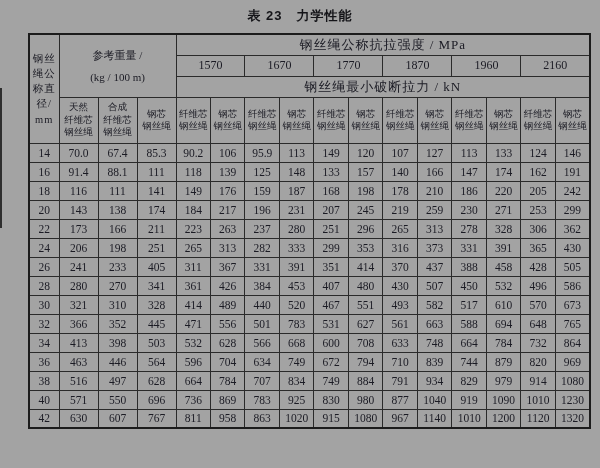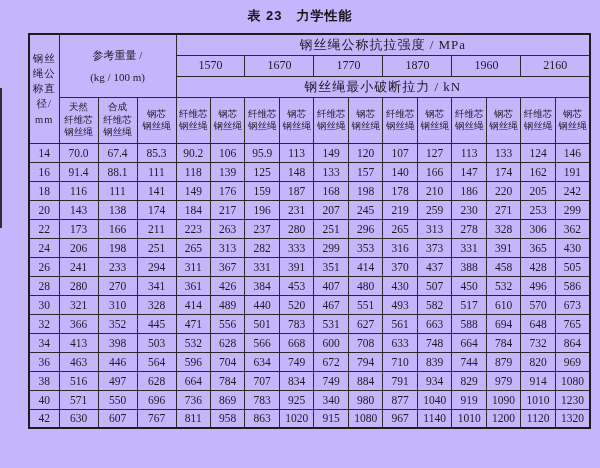--- a/index.html
+++ b/index.html
@@ -1,21 +1,21 @@
 <!DOCTYPE html>
 <html><head>
 <meta charset="utf-8">
 <style>
   * { margin: 0; padding: 0; box-sizing: border-box; }
   html, body { background: #ffffff; }
   .page {
     position: relative;
     width: 600px;
     height: 468px;
-    background: #c4b5fd;
+    background: #a3a3a3;
     font-family: "Liberation Serif", "DejaVu Serif", serif;
     color: #191920;
     overflow: hidden;
   }
   .doc-title {
     position: absolute;
     top: 7px;
     left: 0;
     width: 100%;
     text-align: center;
@@ -255,21 +255,21 @@
           <td class="num">373</td>
           <td class="num">331</td>
           <td class="num">391</td>
           <td class="num">365</td>
           <td class="num">430</td>
         </tr>
         <tr>
           <td class="diam-cell">26</td>
           <td class="num">241</td>
           <td class="num">233</td>
-          <td class="num">294</td>
+          <td class="num">405</td>
           <td class="num">311</td>
           <td class="num">367</td>
           <td class="num">331</td>
           <td class="num">391</td>
           <td class="num">351</td>
           <td class="num">414</td>
           <td class="num">370</td>
           <td class="num">437</td>
           <td class="num">388</td>
           <td class="num">458</td>
@@ -386,21 +386,21 @@
         </tr>
         <tr>
           <td class="diam-cell">40</td>
           <td class="num">571</td>
           <td class="num">550</td>
           <td class="num">696</td>
           <td class="num">736</td>
           <td class="num">869</td>
           <td class="num">783</td>
           <td class="num">925</td>
-          <td class="num">340</td>
+          <td class="num">830</td>
           <td class="num">980</td>
           <td class="num">877</td>
           <td class="num">1040</td>
           <td class="num">919</td>
           <td class="num">1090</td>
           <td class="num">1010</td>
           <td class="num">1230</td>
         </tr>
         <tr>
           <td class="diam-cell">42</td>

